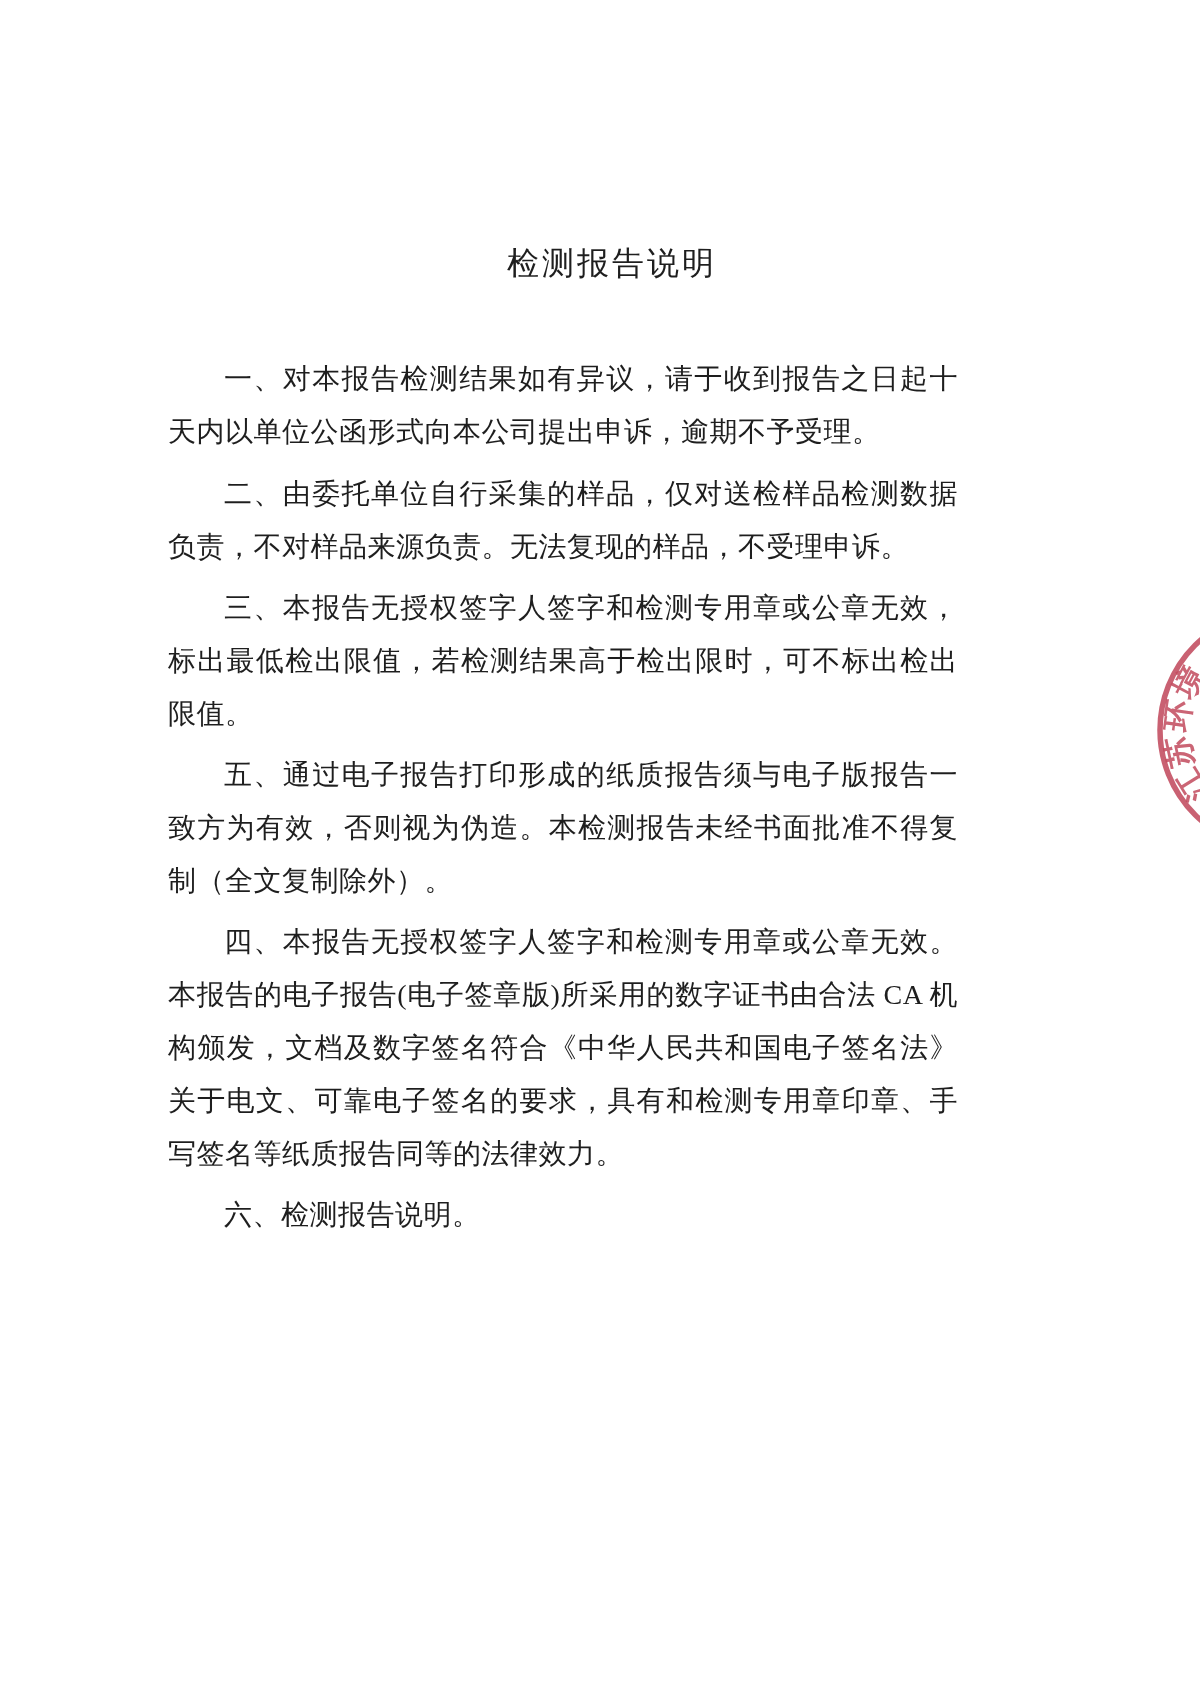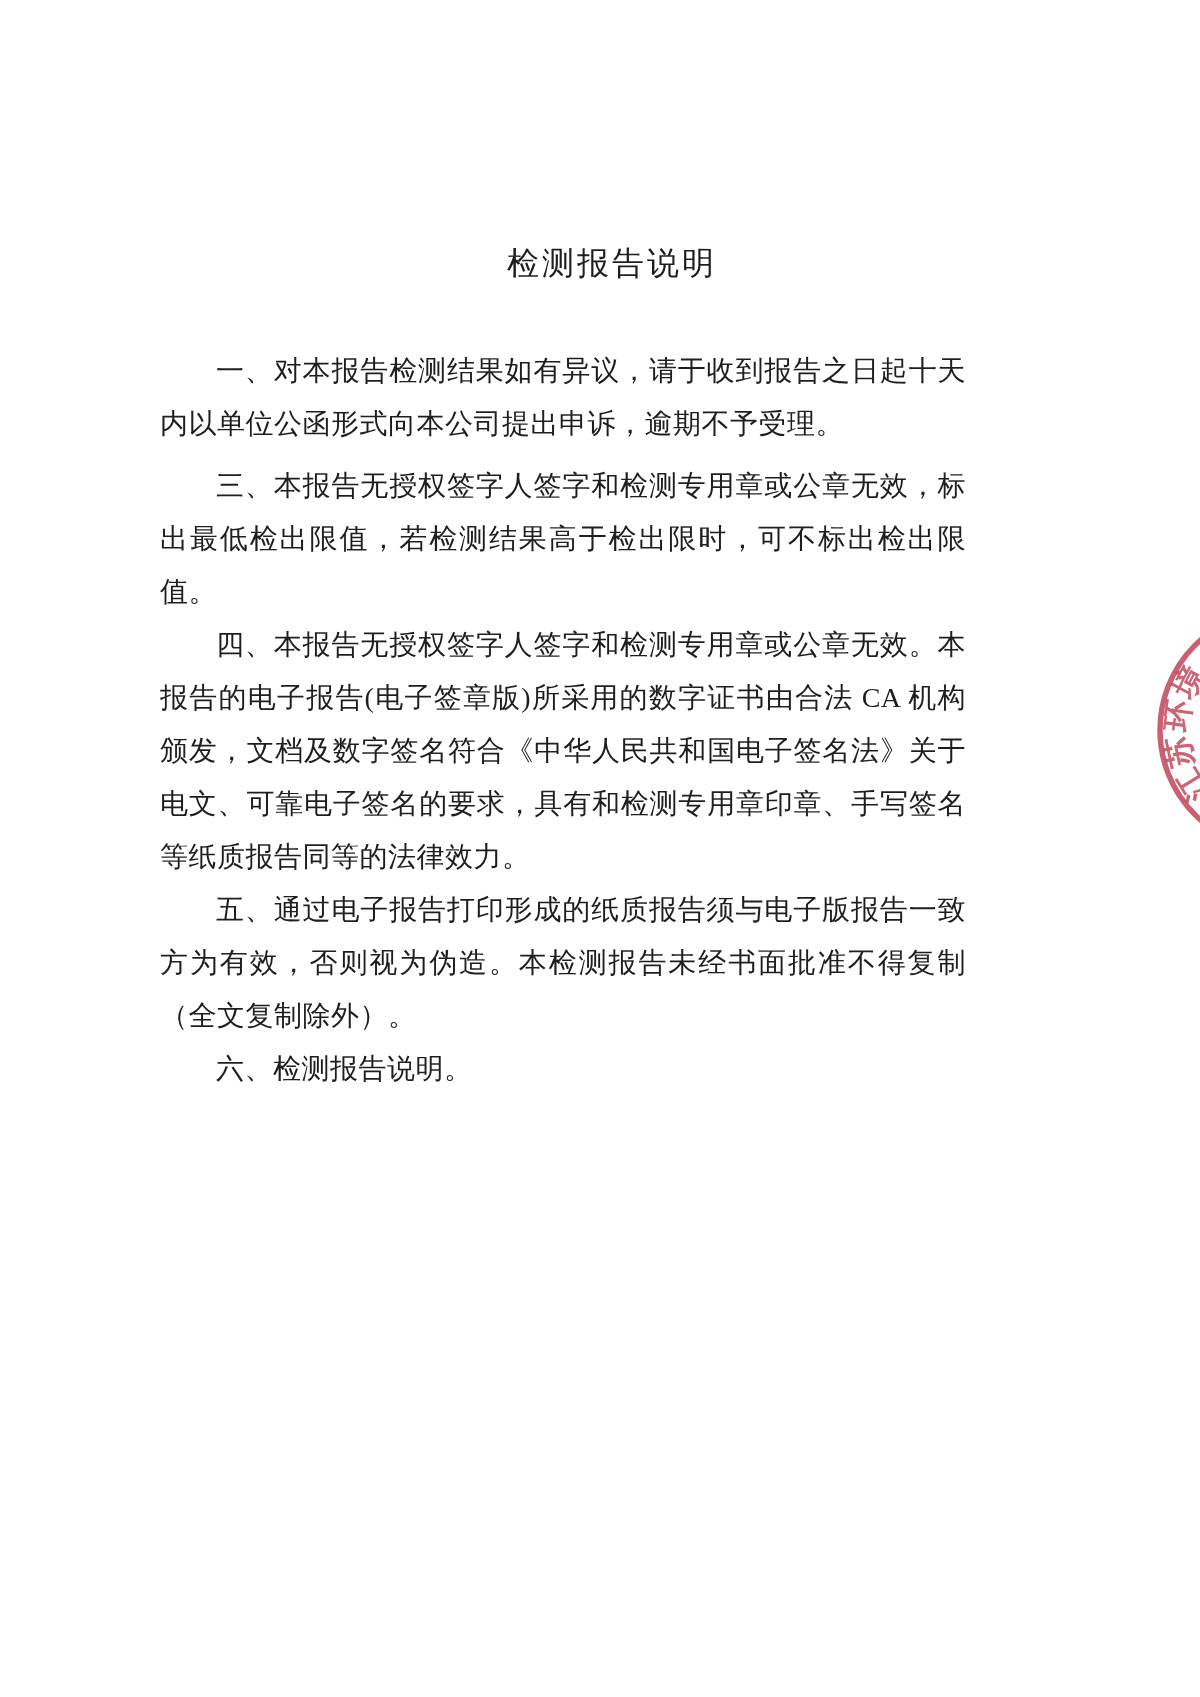--- a/index.html
+++ b/index.html
@@ -34,21 +34,21 @@
     top: 344px;
     left: 160px;
     width: 806px;
     font-size: 28px;
     line-height: 53px;
     color: #1e1e1e;
     text-align: justify;
     text-justify: inter-character;
   }
   .content p {
-    margin: 0;
+    margin: 8px;
     text-indent: 2em;
     letter-spacing: 0.5px;
   }
   .content p.after-gap {
     margin-bottom: 9px;
   }
   .seal-svg {
     position: absolute;
     top: 0;
     left: 0;
@@ -70,23 +70,24 @@
 </style>
 </head>
 <body>
 
 <div class="page" style="background: rgb(255, 255, 255);">
 
   <h1 class="title" style="color: rgb(30, 30, 30);">检测报告说明</h1>
 
   <div class="content" id="paragraphs" style="color: rgb(30, 30, 30);">
       <p class="note after-gap">一、对本报告检测结果如有异议，请于收到报告之日起十天内以单位公函形式向本公司提出申诉，逾期不予受理。</p>
+      <p class="note">二、由委托单位自行采集的样品，仅对送检样品检测数据负责，不对样品来源负责。无法复现的样品，不受理申诉。</p>
       <p class="note">三、本报告无授权签字人签字和检测专用章或公章无效，标出最低检出限值，若检测结果高于检出限时，可不标出检出限值。</p>
+      <p class="note">五、通过电子报告打印形成的纸质报告须与电子版报告一致方为有效，否则视为伪造。本检测报告未经书面批准不得复制（全文复制除外）。</p>
       <p class="note">四、本报告无授权签字人签字和检测专用章或公章无效。本报告的电子报告(电子签章版)所采用的数字证书由合法 CA 机构颁发，文档及数字签名符合《中华人民共和国电子签名法》关于电文、可靠电子签名的要求，具有和检测专用章印章、手写签名等纸质报告同等的法律效力。</p>
-      <p class="note">五、通过电子报告打印形成的纸质报告须与电子版报告一致方为有效，否则视为伪造。本检测报告未经书面批准不得复制（全文复制除外）。</p>
       <p class="note">六、检测报告说明。</p>
     </div>
 
   <svg class="seal-svg" viewBox="0 0 1200 1697" aria-hidden="true">
     <circle class="seal-ring" cx="1280" cy="730" r="120" style="stroke: rgb(194, 75, 94);"></circle>
     <text class="seal-char" x="1192.7" y="784.6" text-anchor="middle" dominant-baseline="central" transform="rotate(238 1192.7 784.6)" style="fill: rgb(194, 75, 94);">江</text>
     <text class="seal-char" x="1179.2" y="751.4" text-anchor="middle" dominant-baseline="central" transform="rotate(258 1179.2 751.4)" style="fill: rgb(194, 75, 94);">苏</text>
     <text class="seal-char" x="1178" y="715.7" text-anchor="middle" dominant-baseline="central" transform="rotate(278 1178 715.7)" style="fill: rgb(194, 75, 94);">环</text>
     <text class="seal-char" x="1189.1" y="681.6" text-anchor="middle" dominant-baseline="central" transform="rotate(298 1189.1 681.6)" style="fill: rgb(194, 75, 94);">境</text>
   </svg>

